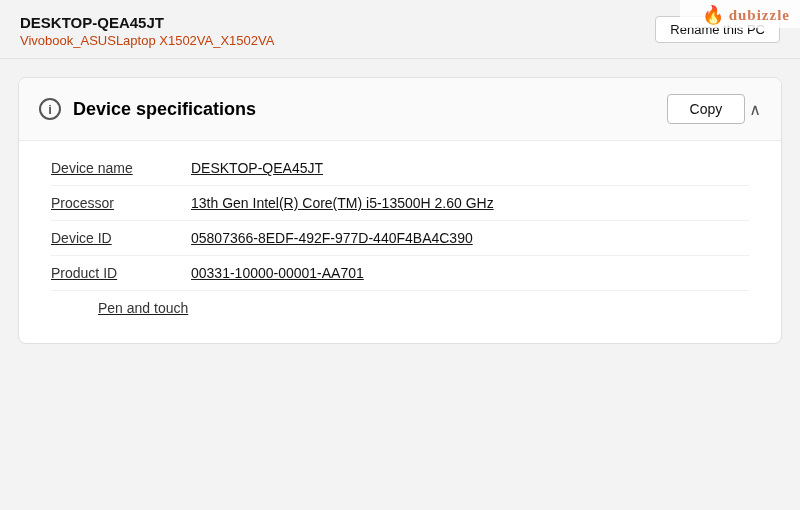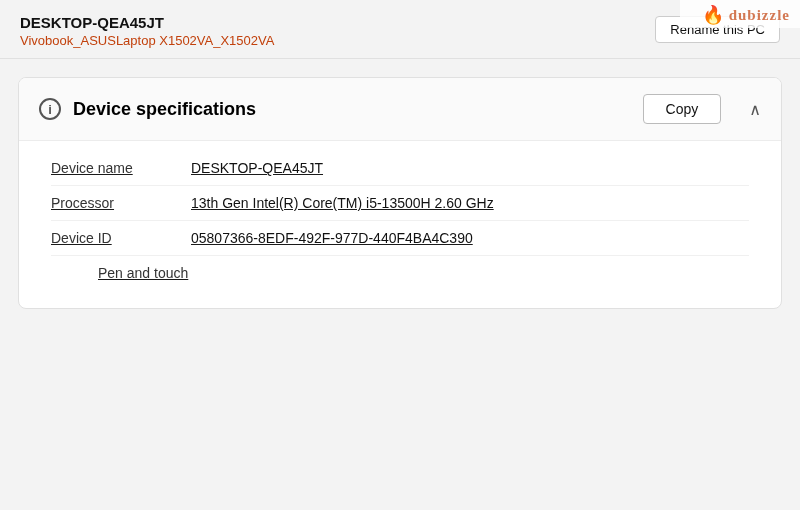--- a/index.html
+++ b/index.html
@@ -83,21 +83,21 @@
       flex-shrink: 0;
     }
     .section-title {
       font-size: 18px;
       font-weight: 600;
       color: #000000;
     }
     .section-header-right {
       display: flex;
       align-items: center;
-      gap: 28px;
+      gap: 4px;
     }
     .copy-btn {
       background: #fff;
       border: 1px solid #bbb;
       border-radius: 4px;
       padding: 6px 22px;
       font-size: 14px;
       cursor: pointer;
       color: #111;
     }
@@ -198,20 +198,24 @@
       </div>
       <div class="spec-row">
         <div class="spec-label">Processor</div>
         <div class="spec-value">13th Gen Intel(R) Core(TM) i5-13500H   2.60 GHz</div>
       </div>
       <div class="spec-row">
         <div class="spec-label">Device ID</div>
         <div class="spec-value">05807366-8EDF-492F-977D-440F4BA4C390</div>
       </div>
       <div class="spec-row">
+        <div class="spec-label">Product ID</div>
+        <div class="spec-value">00331-10000-00001-AA701</div>
+      </div>
+      <div class="spec-row">
         <div class="spec-label">Pen and touch</div>
       </div>
     </div>
 </div>
 
 <div class="watermark">
   <div class="watermark-inner">
     <span class="dubizzle-flame">🔥</span>
     <span class="dubizzle-text">dubizzle</span>
   </div>

